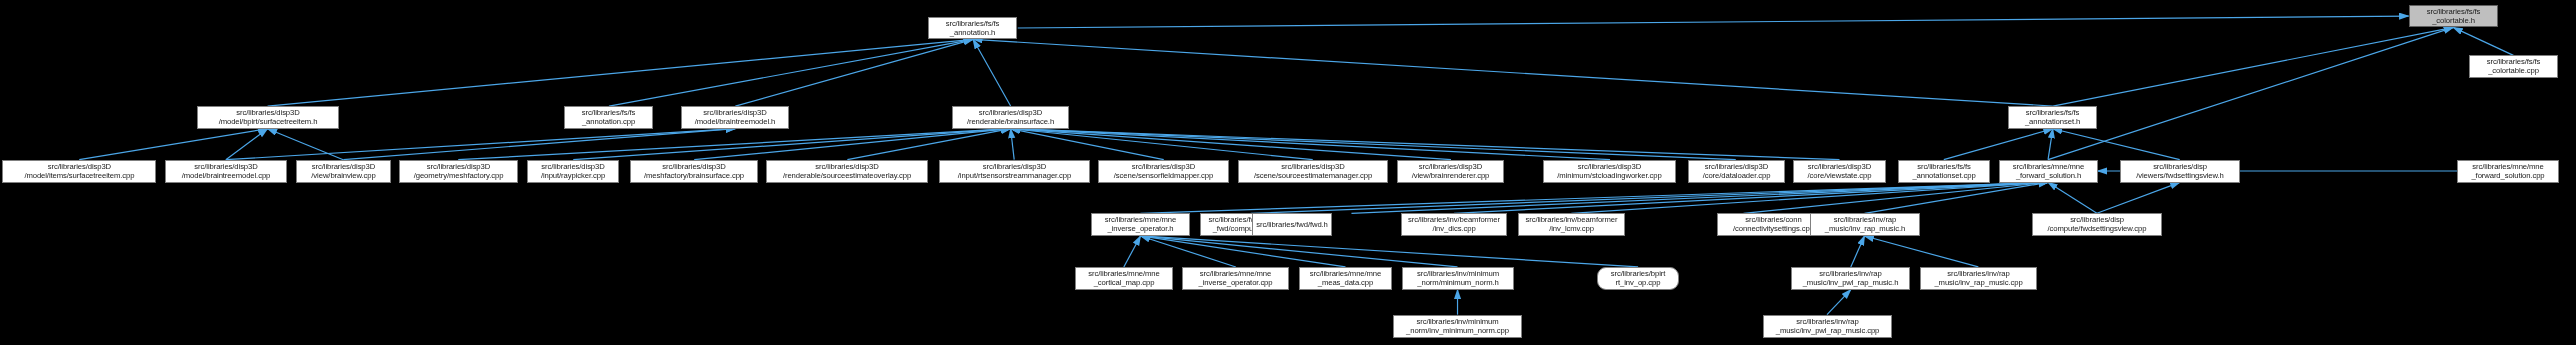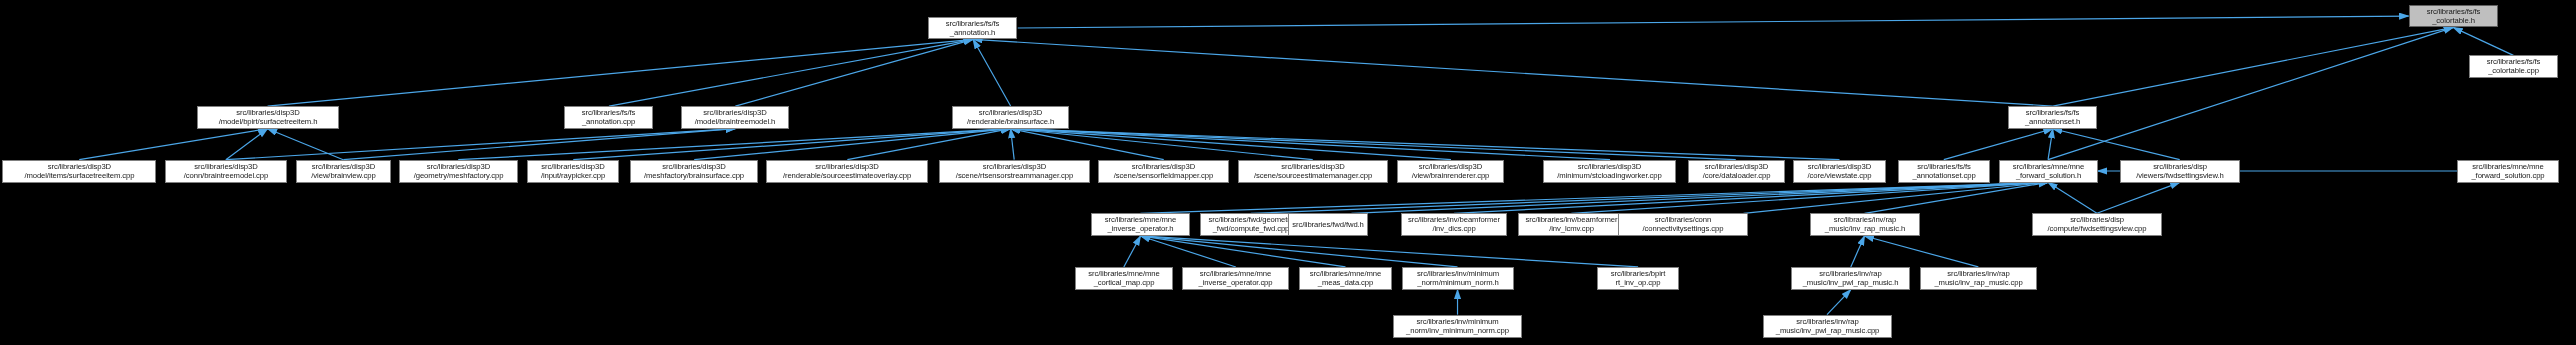--- a/index.html
+++ b/index.html
@@ -111,49 +111,49 @@
   <div id="node-layer">
       <div class="node root" style="left: 2409px; top: 4.8px; width: 89px; height: 22.6px;"><span class="l1">src/libraries/fs/fs</span><span class="l2">_colortable.h</span></div>
       <div class="node" style="left: 2469px; top: 55px; width: 89px; height: 22.6px;"><span class="l1">src/libraries/fs/fs</span><span class="l2">_colortable.cpp</span></div>
       <div class="node" style="left: 928px; top: 16.7px; width: 89px; height: 22.6px;"><span class="l1">src/libraries/fs/fs</span><span class="l2">_annotation.h</span></div>
       <div class="node" style="left: 197px; top: 106px; width: 142px; height: 22.6px;"><span class="l1">src/libraries/disp3D</span><span class="l2">/model/bpirt/surfacetreeitem.h</span></div>
       <div class="node" style="left: 564px; top: 106px; width: 89px; height: 22.6px;"><span class="l1">src/libraries/fs/fs</span><span class="l2">_annotation.cpp</span></div>
       <div class="node" style="left: 681px; top: 106px; width: 108px; height: 22.6px;"><span class="l1">src/libraries/disp3D</span><span class="l2">/model/braintreemodel.h</span></div>
       <div class="node" style="left: 952px; top: 106px; width: 117px; height: 22.6px;"><span class="l1">src/libraries/disp3D</span><span class="l2">/renderable/brainsurface.h</span></div>
       <div class="node" style="left: 2008px; top: 106px; width: 89px; height: 22.6px;"><span class="l1">src/libraries/fs/fs</span><span class="l2">_annotationset.h</span></div>
       <div class="node" style="left: 2.4px; top: 160px; width: 154px; height: 22.6px;"><span class="l1">src/libraries/disp3D</span><span class="l2">/model/items/surfacetreeitem.cpp</span></div>
-      <div class="node" style="left: 165px; top: 160px; width: 122px; height: 22.6px;"><span class="l1">src/libraries/disp3D</span><span class="l2">/conn/braintreemodel.cpp</span></div>
+      <div class="node" style="left: 165px; top: 160px; width: 122px; height: 22.6px;"><span class="l1">src/libraries/disp3D</span><span class="l2">/model/braintreemodel.cpp</span></div>
       <div class="node" style="left: 296px; top: 160px; width: 95px; height: 22.6px;"><span class="l1">src/libraries/disp3D</span><span class="l2">/view/brainview.cpp</span></div>
       <div class="node" style="left: 399px; top: 160px; width: 119px; height: 22.6px;"><span class="l1">src/libraries/disp3D</span><span class="l2">/geometry/meshfactory.cpp</span></div>
       <div class="node" style="left: 527px; top: 160px; width: 92px; height: 22.6px;"><span class="l1">src/libraries/disp3D</span><span class="l2">/input/raypicker.cpp</span></div>
       <div class="node" style="left: 630px; top: 160px; width: 128px; height: 22.6px;"><span class="l1">src/libraries/disp3D</span><span class="l2">/meshfactory/brainsurface.cpp</span></div>
       <div class="node" style="left: 766px; top: 160px; width: 162px; height: 22.6px;"><span class="l1">src/libraries/disp3D</span><span class="l2">/renderable/sourceestimateoverlay.cpp</span></div>
-      <div class="node" style="left: 939px; top: 160px; width: 151px; height: 22.6px;"><span class="l1">src/libraries/disp3D</span><span class="l2">/scene/rtsensorstreammanager.cpp</span></div>
+      <div class="node" style="left: 939px; top: 160px; width: 151px; height: 22.6px;"><span class="l1">src/libraries/disp3D</span><span class="l2">/input/rtsensorstreammanager.cpp</span></div>
       <div class="node" style="left: 1098px; top: 160px; width: 131px; height: 22.6px;"><span class="l1">src/libraries/disp3D</span><span class="l2">/scene/sensorfieldmapper.cpp</span></div>
       <div class="node" style="left: 1238px; top: 160px; width: 150px; height: 22.6px;"><span class="l1">src/libraries/disp3D</span><span class="l2">/scene/sourceestimatemanager.cpp</span></div>
       <div class="node" style="left: 1397px; top: 160px; width: 107px; height: 22.6px;"><span class="l1">src/libraries/disp3D</span><span class="l2">/view/brainrenderer.cpp</span></div>
       <div class="node" style="left: 1543px; top: 160px; width: 133px; height: 22.6px;"><span class="l1">src/libraries/disp3D</span><span class="l2">/minimum/stcloadingworker.cpp</span></div>
       <div class="node" style="left: 1688px; top: 160px; width: 97px; height: 22.6px;"><span class="l1">src/libraries/disp3D</span><span class="l2">/core/dataloader.cpp</span></div>
       <div class="node" style="left: 1793px; top: 160px; width: 93px; height: 22.6px;"><span class="l1">src/libraries/disp3D</span><span class="l2">/core/viewstate.cpp</span></div>
       <div class="node" style="left: 1898px; top: 160px; width: 92px; height: 22.6px;"><span class="l1">src/libraries/fs/fs</span><span class="l2">_annotationset.cpp</span></div>
       <div class="node" style="left: 1999px; top: 160px; width: 99px; height: 22.6px;"><span class="l1">src/libraries/mne/mne</span><span class="l2">_forward_solution.h</span></div>
       <div class="node" style="left: 2120px; top: 160px; width: 120px; height: 22.6px;"><span class="l1">src/libraries/disp</span><span class="l2">/viewers/fwdsettingsview.h</span></div>
       <div class="node" style="left: 2457px; top: 160px; width: 102px; height: 22.6px;"><span class="l1">src/libraries/mne/mne</span><span class="l2">_forward_solution.cpp</span></div>
       <div class="node" style="left: 1091px; top: 213px; width: 99px; height: 22.6px;"><span class="l1">src/libraries/mne/mne</span><span class="l2">_inverse_operator.h</span></div>
       <div class="node" style="left: 1200px; top: 213px; width: 102px; height: 22.6px;"><span class="l1">src/libraries/fwd/geometry</span><span class="l2">_fwd/compute_fwd.cpp</span></div>
-      <div class="node" style="left: 1288px; top: 213px; width: 80px; height: 22.6px; text-align: right;"><span class="l1">src/libraries/fwd/fwd.h</span></div>
+      <div class="node" style="left: 1252px; top: 213px; width: 80px; height: 22.6px; text-align: right;"><span class="l1">src/libraries/fwd/fwd.h</span></div>
       <div class="node" style="left: 1401px; top: 213px; width: 106px; height: 22.6px;"><span class="l1">src/libraries/inv/beamformer</span><span class="l2">/inv_dics.cpp</span></div>
       <div class="node" style="left: 1518px; top: 213px; width: 107px; height: 22.6px;"><span class="l1">src/libraries/inv/beamformer</span><span class="l2">/inv_lcmv.cpp</span></div>
-      <div class="node" style="left: 1618px; top: 213px; width: 130px; height: 22.6px;"><span class="l1">src/libraries/conn</span><span class="l2">/connectivitysettings.cpp</span></div>
+      <div class="node" style="left: 1717px; top: 213px; width: 113px; height: 22.6px;"><span class="l1">src/libraries/conn</span><span class="l2">/connectivitysettings.cpp</span></div>
       <div class="node" style="left: 1810px; top: 213px; width: 110px; height: 22.6px;"><span class="l1">src/libraries/inv/rap</span><span class="l2">_music/inv_rap_music.h</span></div>
       <div class="node" style="left: 2032px; top: 213px; width: 130px; height: 22.6px;"><span class="l1">src/libraries/disp</span><span class="l2">/compute/fwdsettingsview.cpp</span></div>
       <div class="node" style="left: 1075px; top: 267px; width: 98px; height: 22.6px;"><span class="l1">src/libraries/mne/mne</span><span class="l2">_cortical_map.cpp</span></div>
       <div class="node" style="left: 1182px; top: 267px; width: 107px; height: 22.6px;"><span class="l1">src/libraries/mne/mne</span><span class="l2">_inverse_operator.cpp</span></div>
       <div class="node" style="left: 1299px; top: 267px; width: 93px; height: 22.6px;"><span class="l1">src/libraries/mne/mne</span><span class="l2">_meas_data.cpp</span></div>
       <div class="node" style="left: 1402px; top: 267px; width: 112px; height: 22.6px;"><span class="l1">src/libraries/inv/minimum</span><span class="l2">_norm/minimum_norm.h</span></div>
-      <div class="node" style="left: 1597px; top: 267px; width: 82px; height: 22.6px;"><span class="l1">src/libraries/bpirt</span><span class="l2">rt_inv_op.cpp</span></div>
+      <div class="node" style="left: 1597px; top: 267px; width: 82px; height: 22.6px; border-radius: 9px;"><span class="l1">src/libraries/bpirt</span><span class="l2">rt_inv_op.cpp</span></div>
       <div class="node" style="left: 1791px; top: 267px; width: 119px; height: 22.6px;"><span class="l1">src/libraries/inv/rap</span><span class="l2">_music/inv_pwl_rap_music.h</span></div>
       <div class="node" style="left: 1920px; top: 267px; width: 117px; height: 22.6px;"><span class="l1">src/libraries/inv/rap</span><span class="l2">_music/inv_rap_music.cpp</span></div>
       <div class="node" style="left: 1393px; top: 315px; width: 129px; height: 22.6px;"><span class="l1">src/libraries/inv/minimum</span><span class="l2">_norm/inv_minimum_norm.cpp</span></div>
       <div class="node" style="left: 1763px; top: 315px; width: 129px; height: 22.6px;"><span class="l1">src/libraries/inv/rap</span><span class="l2">_music/inv_pwl_rap_music.cpp</span></div>
     </div>
 </div>
 
 
 </body></html>

